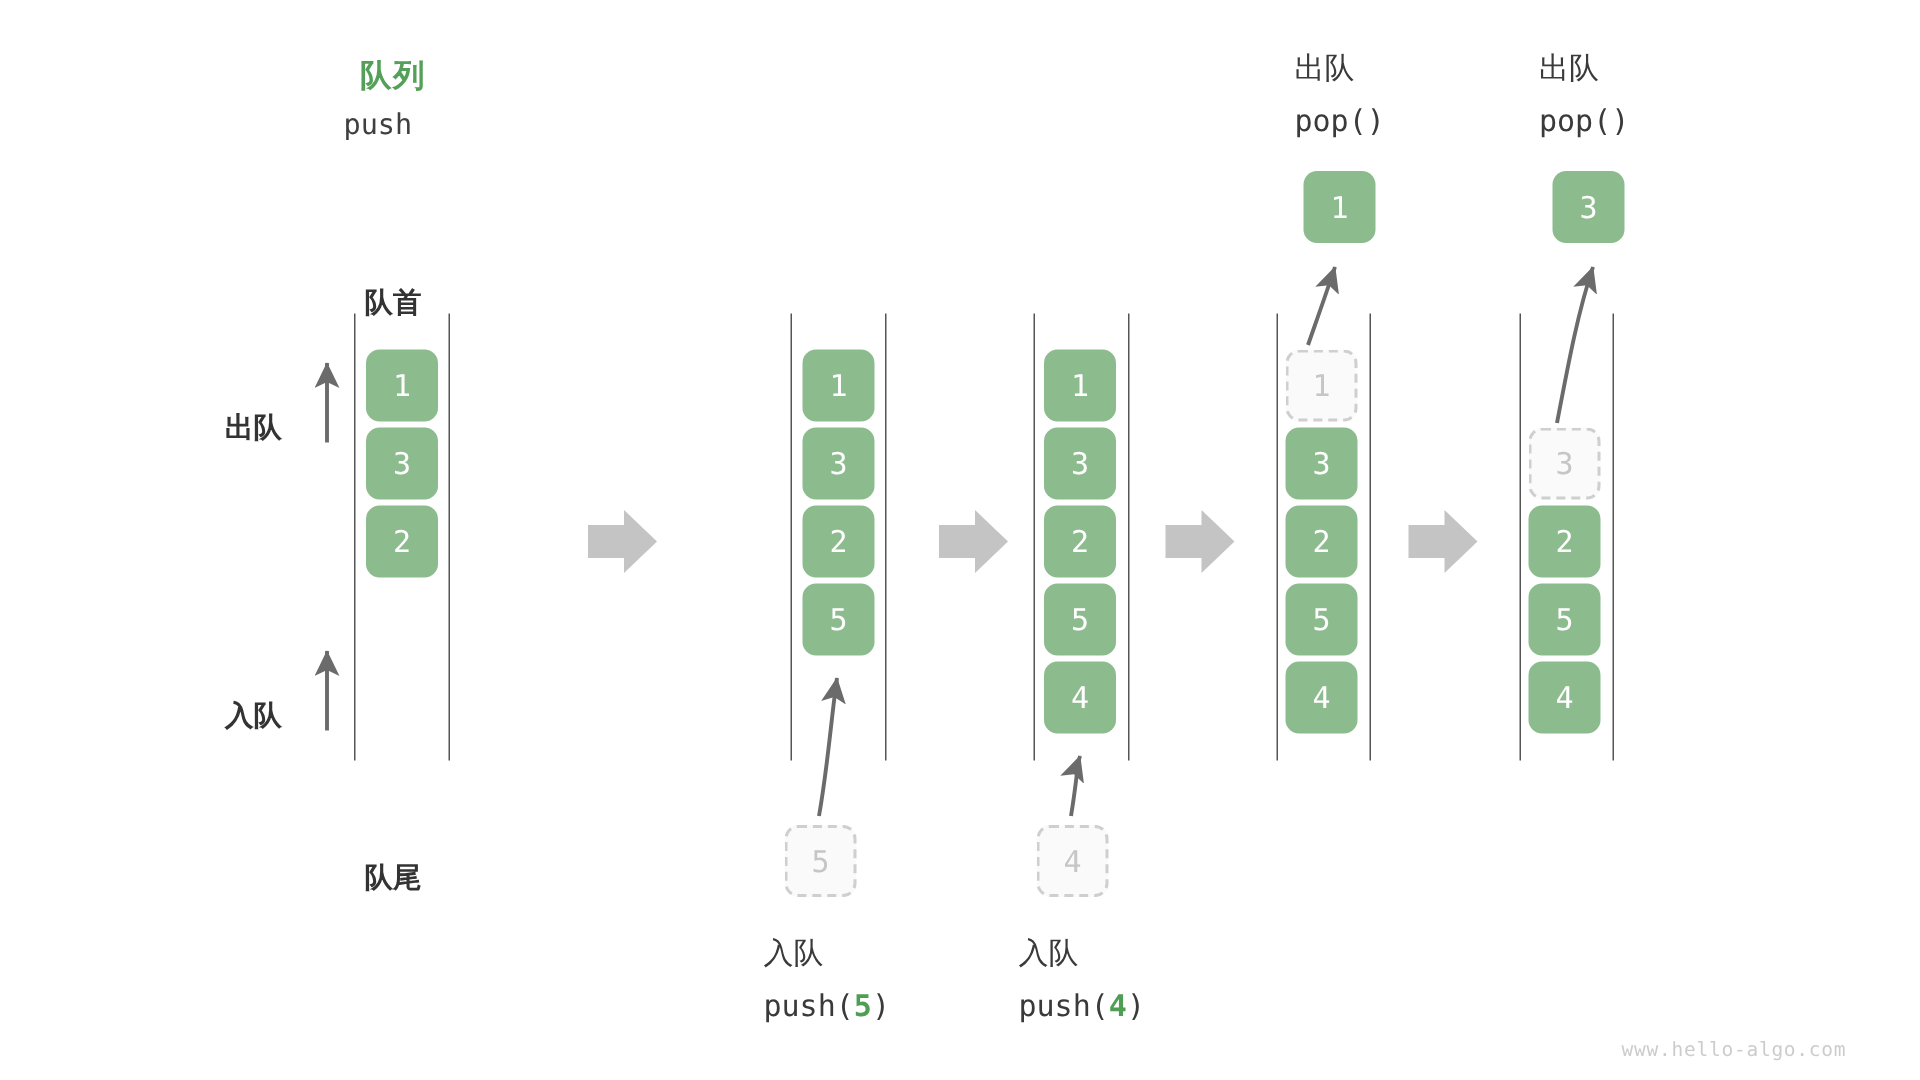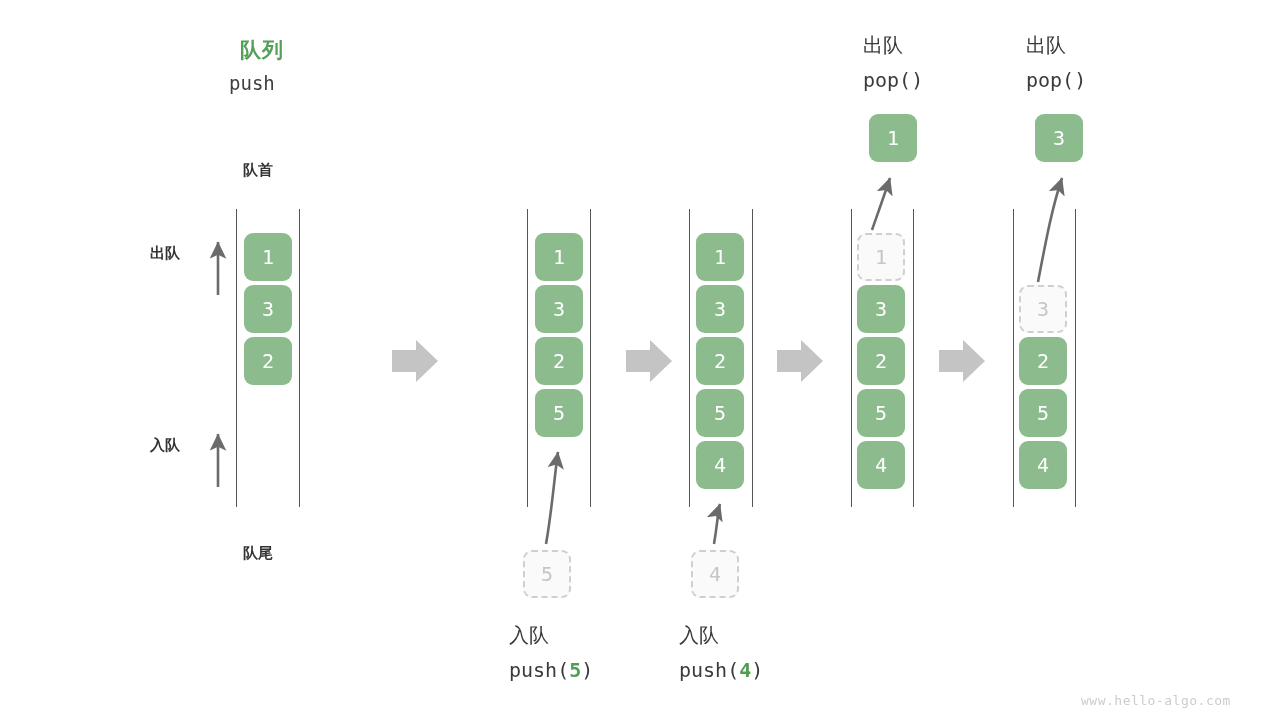--- a/index.html
+++ b/index.html
@@ -35,23 +35,24 @@
   }
   .title-mono {
     font-family: "DejaVu Sans Mono", "Liberation Mono", monospace;
     font-size: 19px;
     color: #3f3f3f;
     white-space: nowrap;
   }
   .label-cn-bold {
     font-family: "Liberation Sans", "DejaVu Sans", sans-serif;
     font-weight: bold;
-    font-size: 15px;
+    font-size: 19px;
     color: #333333;
     white-space: nowrap;
+    margin-top: 28px;
   }
   .op-cn {
     font-family: "Liberation Sans", "DejaVu Sans", sans-serif;
     font-size: 20px;
     color: #3a3a3a;
     white-space: nowrap;
   }
   .op-mono {
     font-family: "DejaVu Sans Mono", "Liberation Mono", monospace;
     font-size: 20px;

